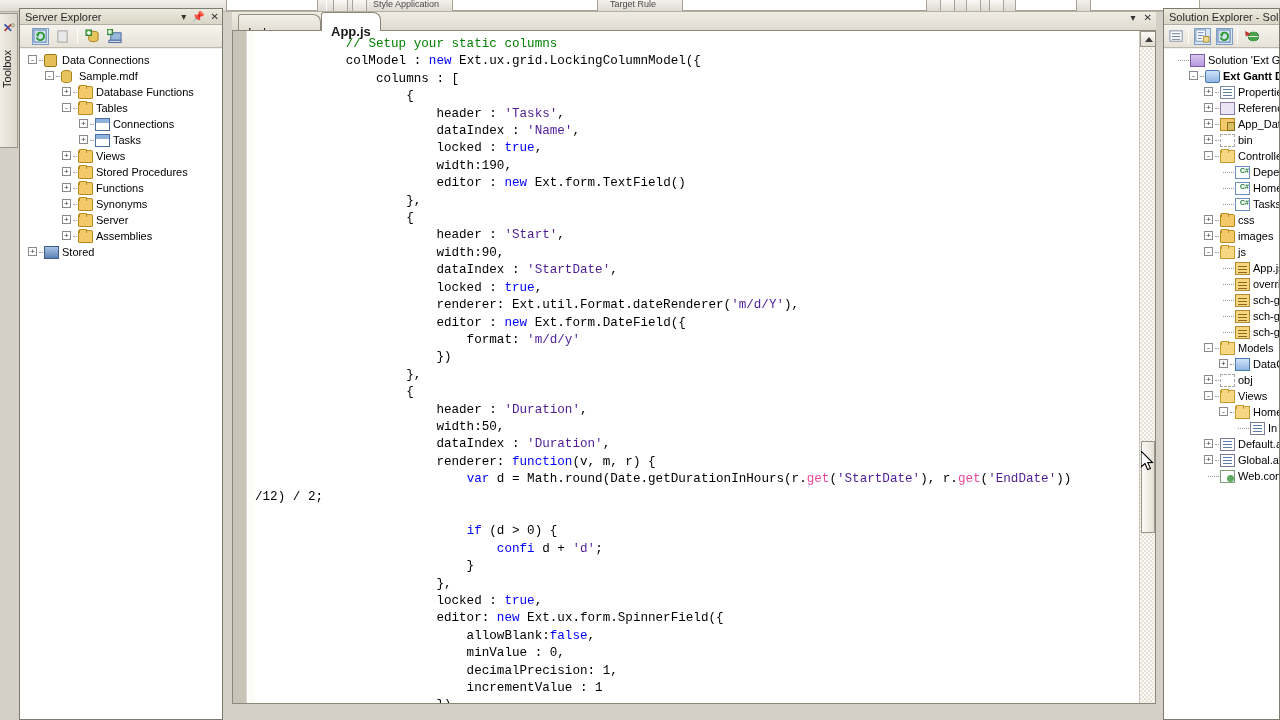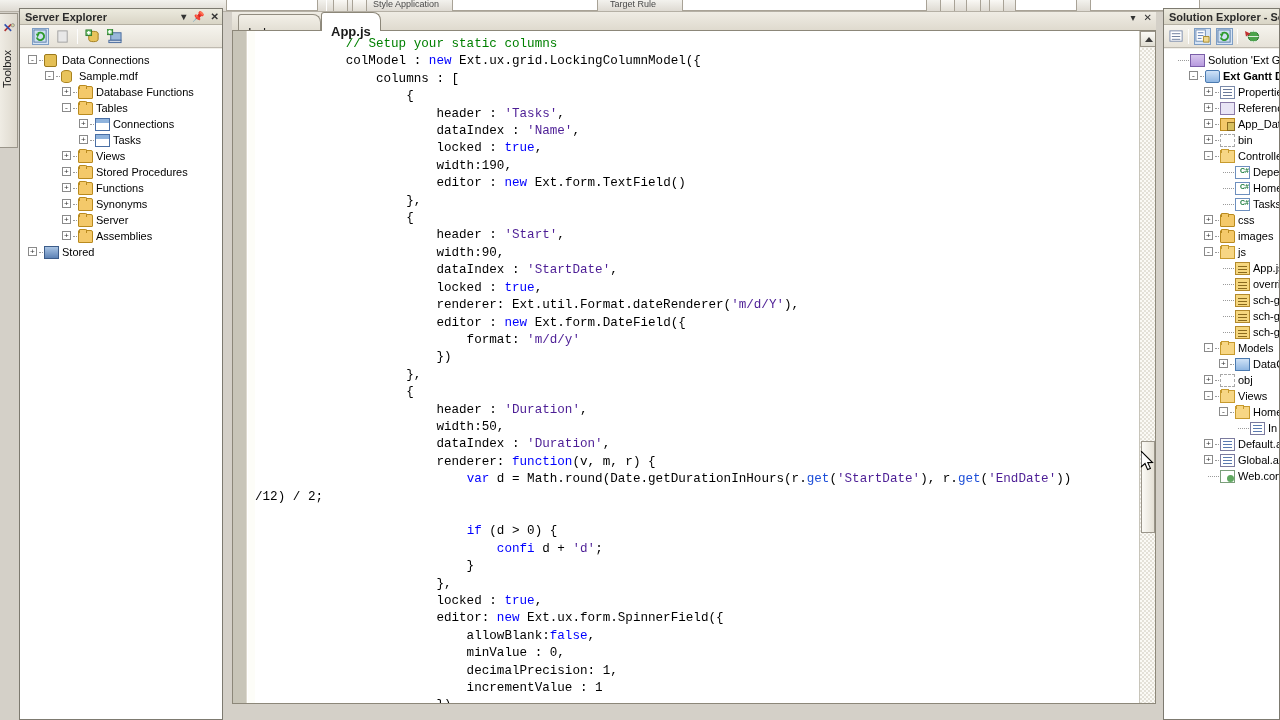--- a/index.html
+++ b/index.html
@@ -206,21 +206,21 @@
   }
   .code {
     position: absolute; left: 22px; top: 5px; right: 16px; bottom: 0;
     font-family: "Liberation Mono", monospace;
     font-size: 12.6px; line-height: 17.4px;
     white-space: pre; color: #000; overflow: hidden;
   }
   .cm { color: #008000; }   
   .kw { color: #0000ff; }   
   .st { color: #4c1d95; }   
-  .fn { color: #1d4ed8; }
+  .fn { color: #ec4899; }
 
   
   .vscroll {
     position: absolute; right: 0; top: 0; bottom: 0; width: 16px;
     background: #f1efe9;
     border-left: 1px solid #c8c5ba;
   }
   .vscroll .track {
     position: absolute; left: 0; right: 0; top: 17px; bottom: 0;
     background-image:
@@ -241,21 +241,21 @@
     border-right: 4px solid transparent;
   }
   .vscroll .arrowbtn.up .ar { border-bottom: 5px solid #3a3a3a; }
   .vscroll .thumb {
     position: absolute; left: 1px; width: 14px;
     background: linear-gradient(90deg,#fbfaf6,#e4e0d5);
     border: 1px solid #9a958a;
   }
   .cursor-arrow { position: absolute; z-index: 50; }
 
-  .clip { overflow: hidden; white-space: nowrap; font-weight: bold; }
+  .clip { overflow: hidden; white-space: nowrap; }
 </style>
 </head>
 <body>
 
 <div id="app">
 
   <div class="top-toolbar">
     <div class="tb-cell" style="left:226px;width:92px;"></div>
     <div class="tb-sep" style="left:326px;"></div>
     <div class="tb-btn" style="left:333px;"></div>

